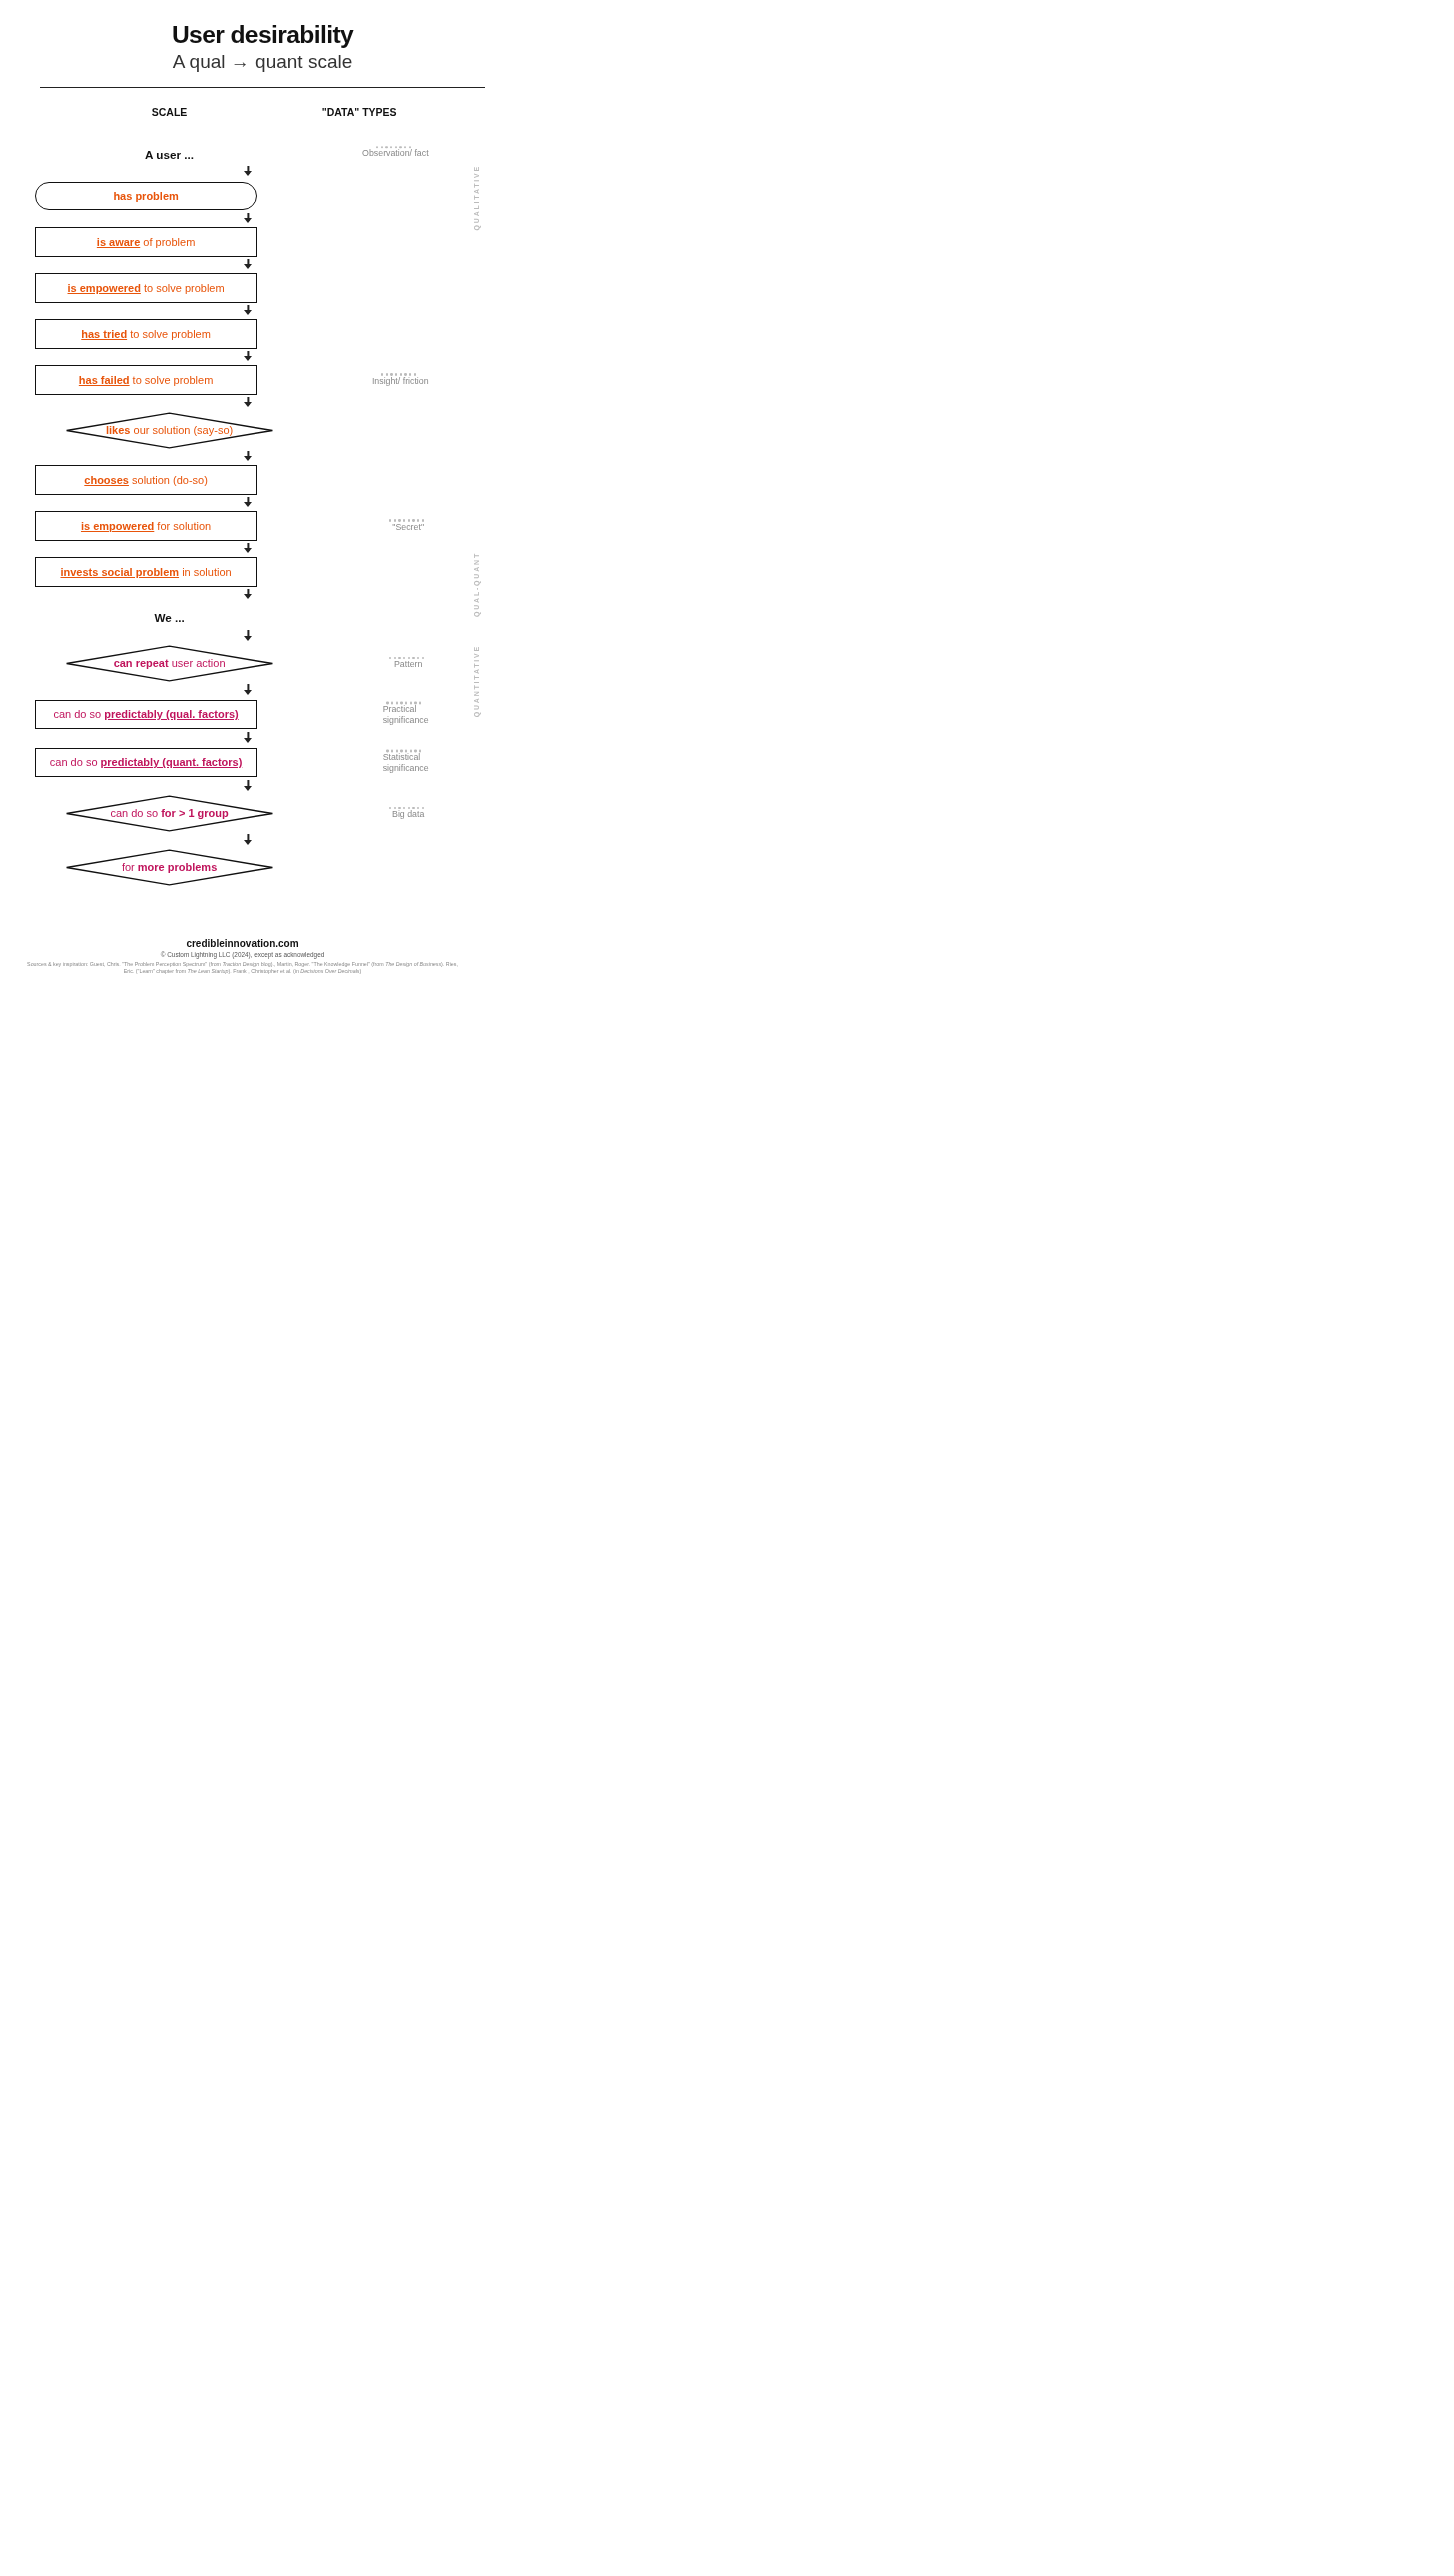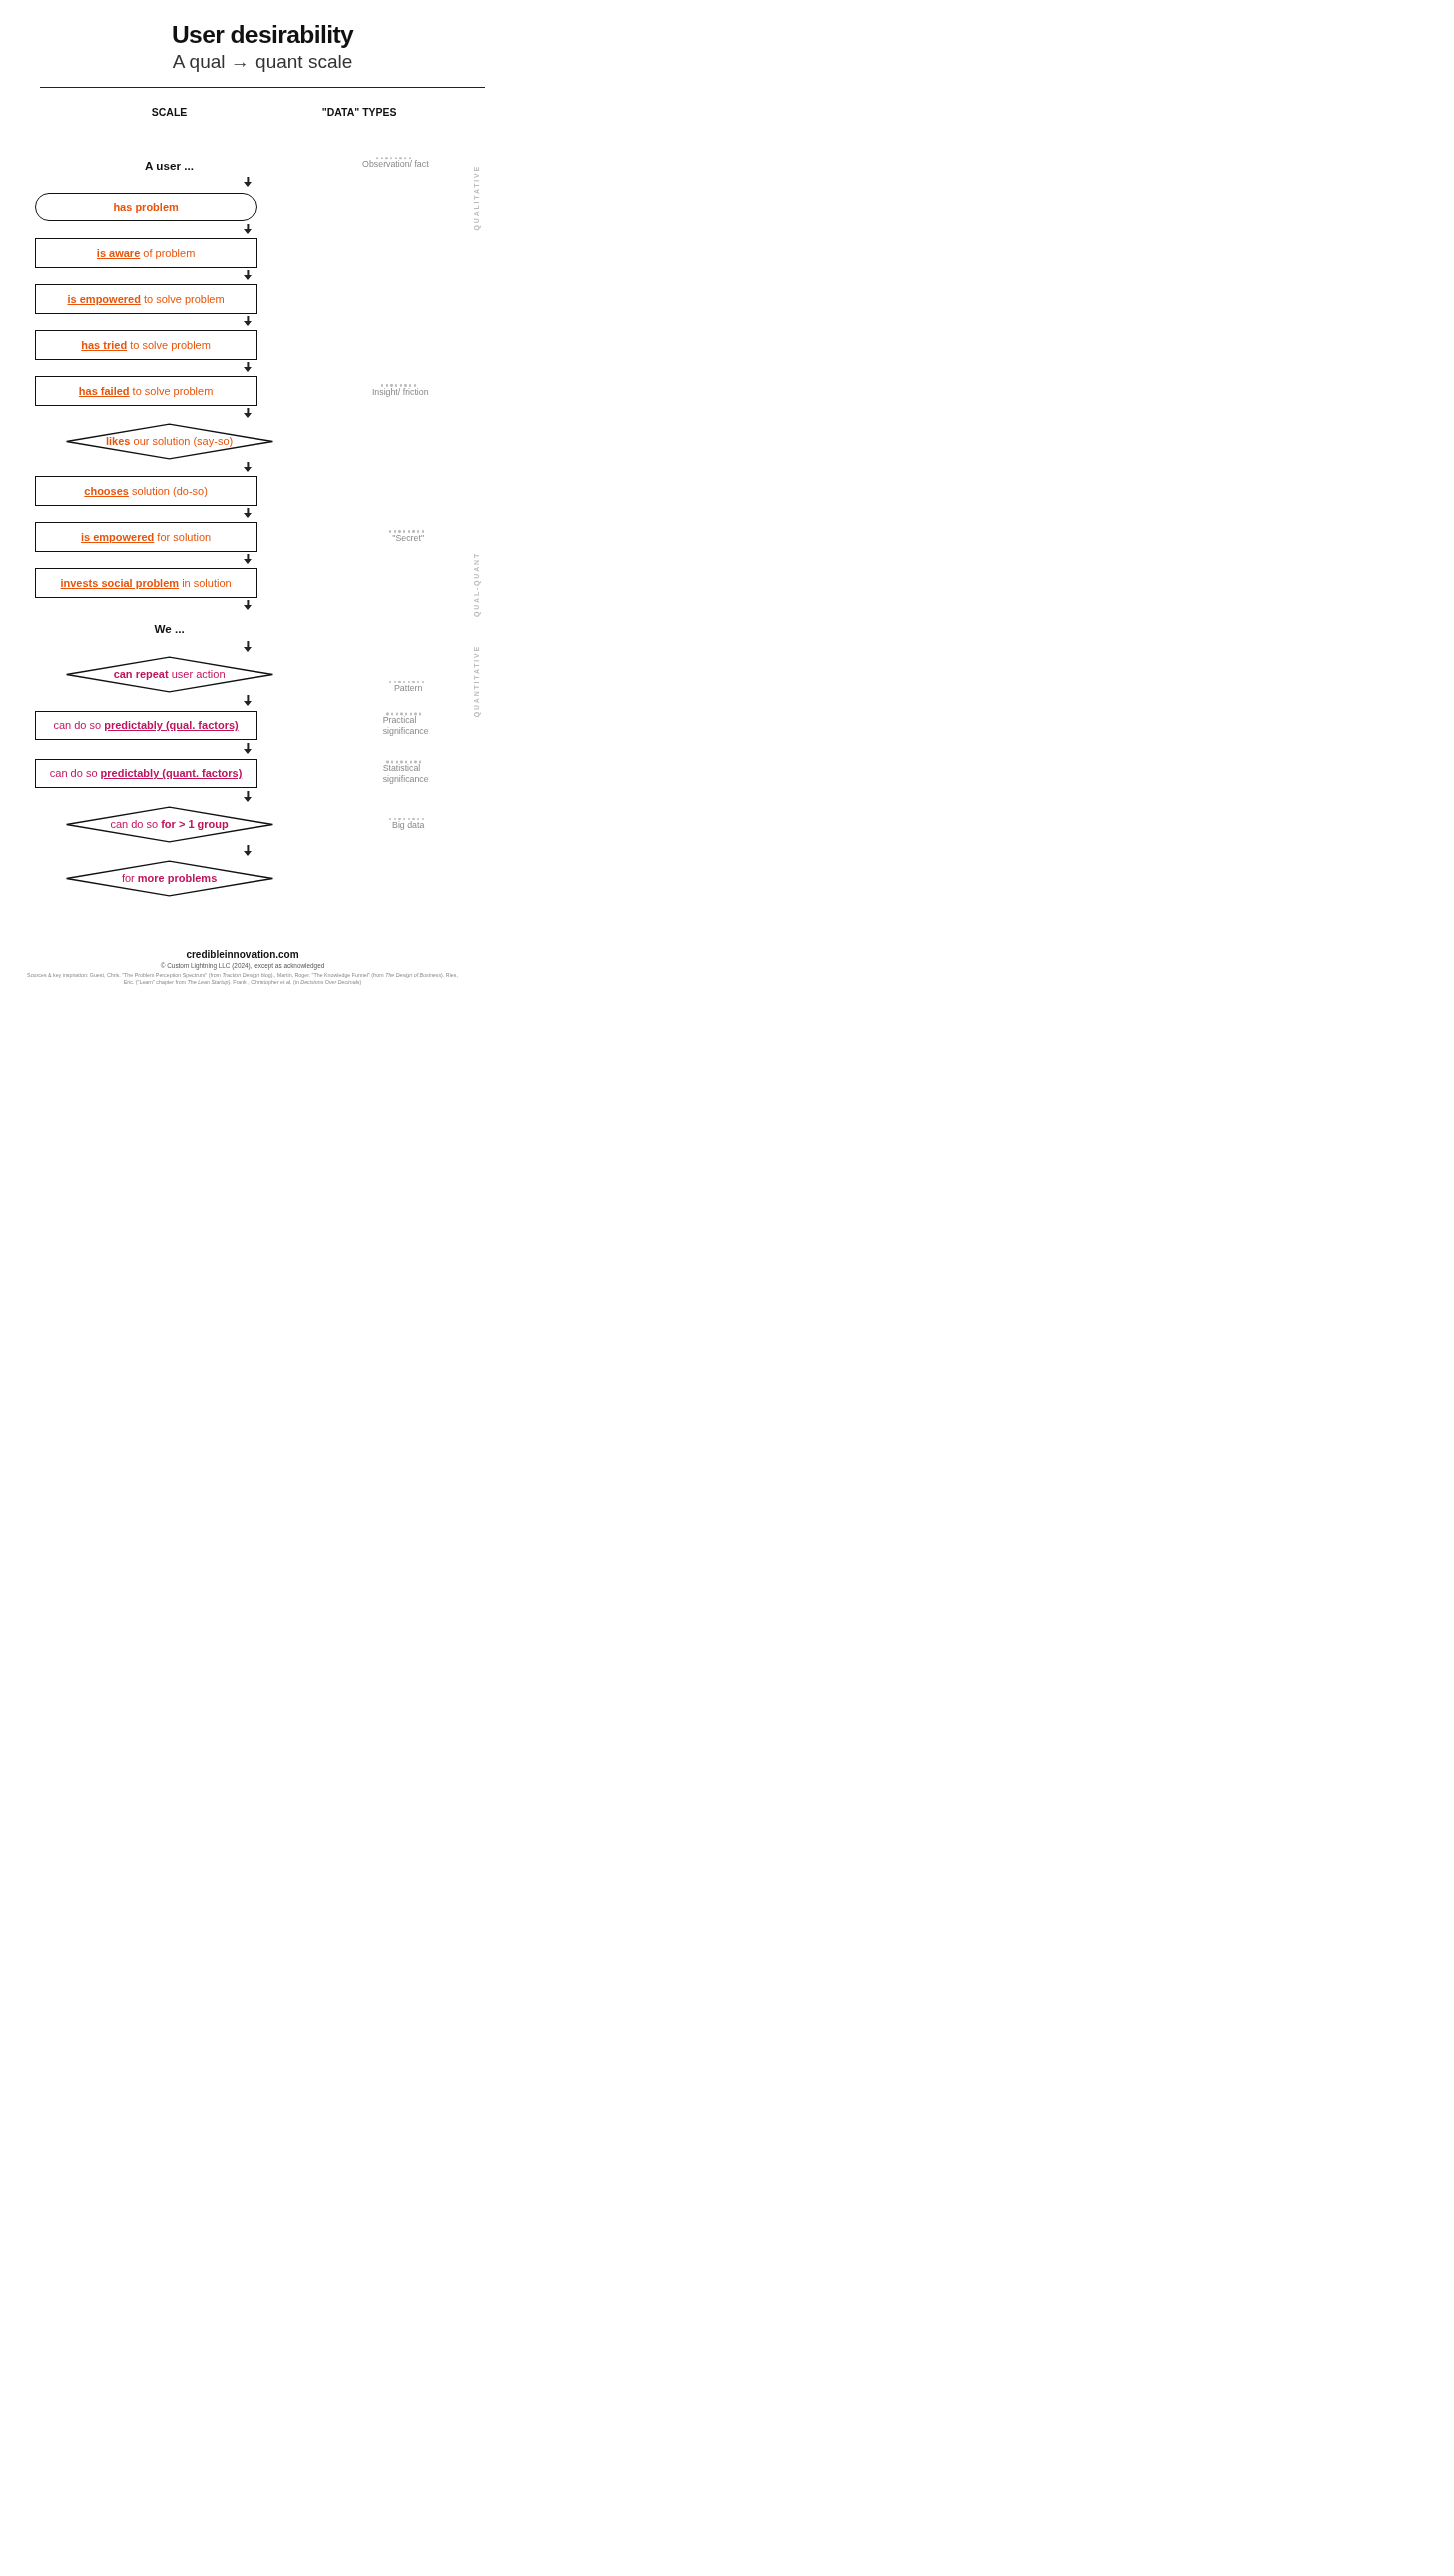--- a/index.html
+++ b/index.html
@@ -322,21 +322,21 @@
   </div>
 
   <div class="diagram">
 
     <div class="side-label side-label-qualitative">QUALITATIVE</div>
 
     <div class="side-label side-label-qualquant">QUAL-QUANT</div>
 
     <div class="side-label side-label-quantitative">QUANTITATIVE</div>
 
-    <div class="row-wrapper" style="min-height:26px; margin-top:21px;">
+    <div class="row-wrapper" style="min-height:26px; margin-top:10px;">
       <div class="section-label">A user ...</div>
       <div class="inline-data" style="right:33px; top:50%; transform:translateY(-50%);">
         <div class="dots-row">
             <div class="dot"></div>
             <div class="dot"></div>
             <div class="dot"></div>
             <div class="dot"></div>
             <div class="dot"></div>
             <div class="dot"></div>
             <div class="dot"></div>
@@ -450,21 +450,21 @@
     </div>
 
     <div class="arrow-down"></div>
 
     <div class="row-wrapper" style="min-height:26px; margin-top:2.3px;">
       <div class="we-label">We ...</div>
     </div>
 
     <div class="arrow-down"></div>
 
-    <div class="row-wrapper" style="min-height:41px;align-items:flex-end;">
+    <div class="row-wrapper" style="min-height:41px;">
       <div class="node-diamond-wrapper">
         <div class="node-diamond node-diamond-pink">
           <svg viewBox="0 0 360 64" xmlns="http://www.w3.org/2000/svg">
             <polygon points="180,2 358,32 180,62 2,32" fill="white" stroke="#111" stroke-width="2.5"></polygon>
           </svg>
           <div class="node-diamond-text" style="color:#c0145c;"><span class="bold">can repeat</span> user action</div>
         </div>
       </div>
       <div class="inline-data" style="right:33px;">
         <div class="dots-row">

